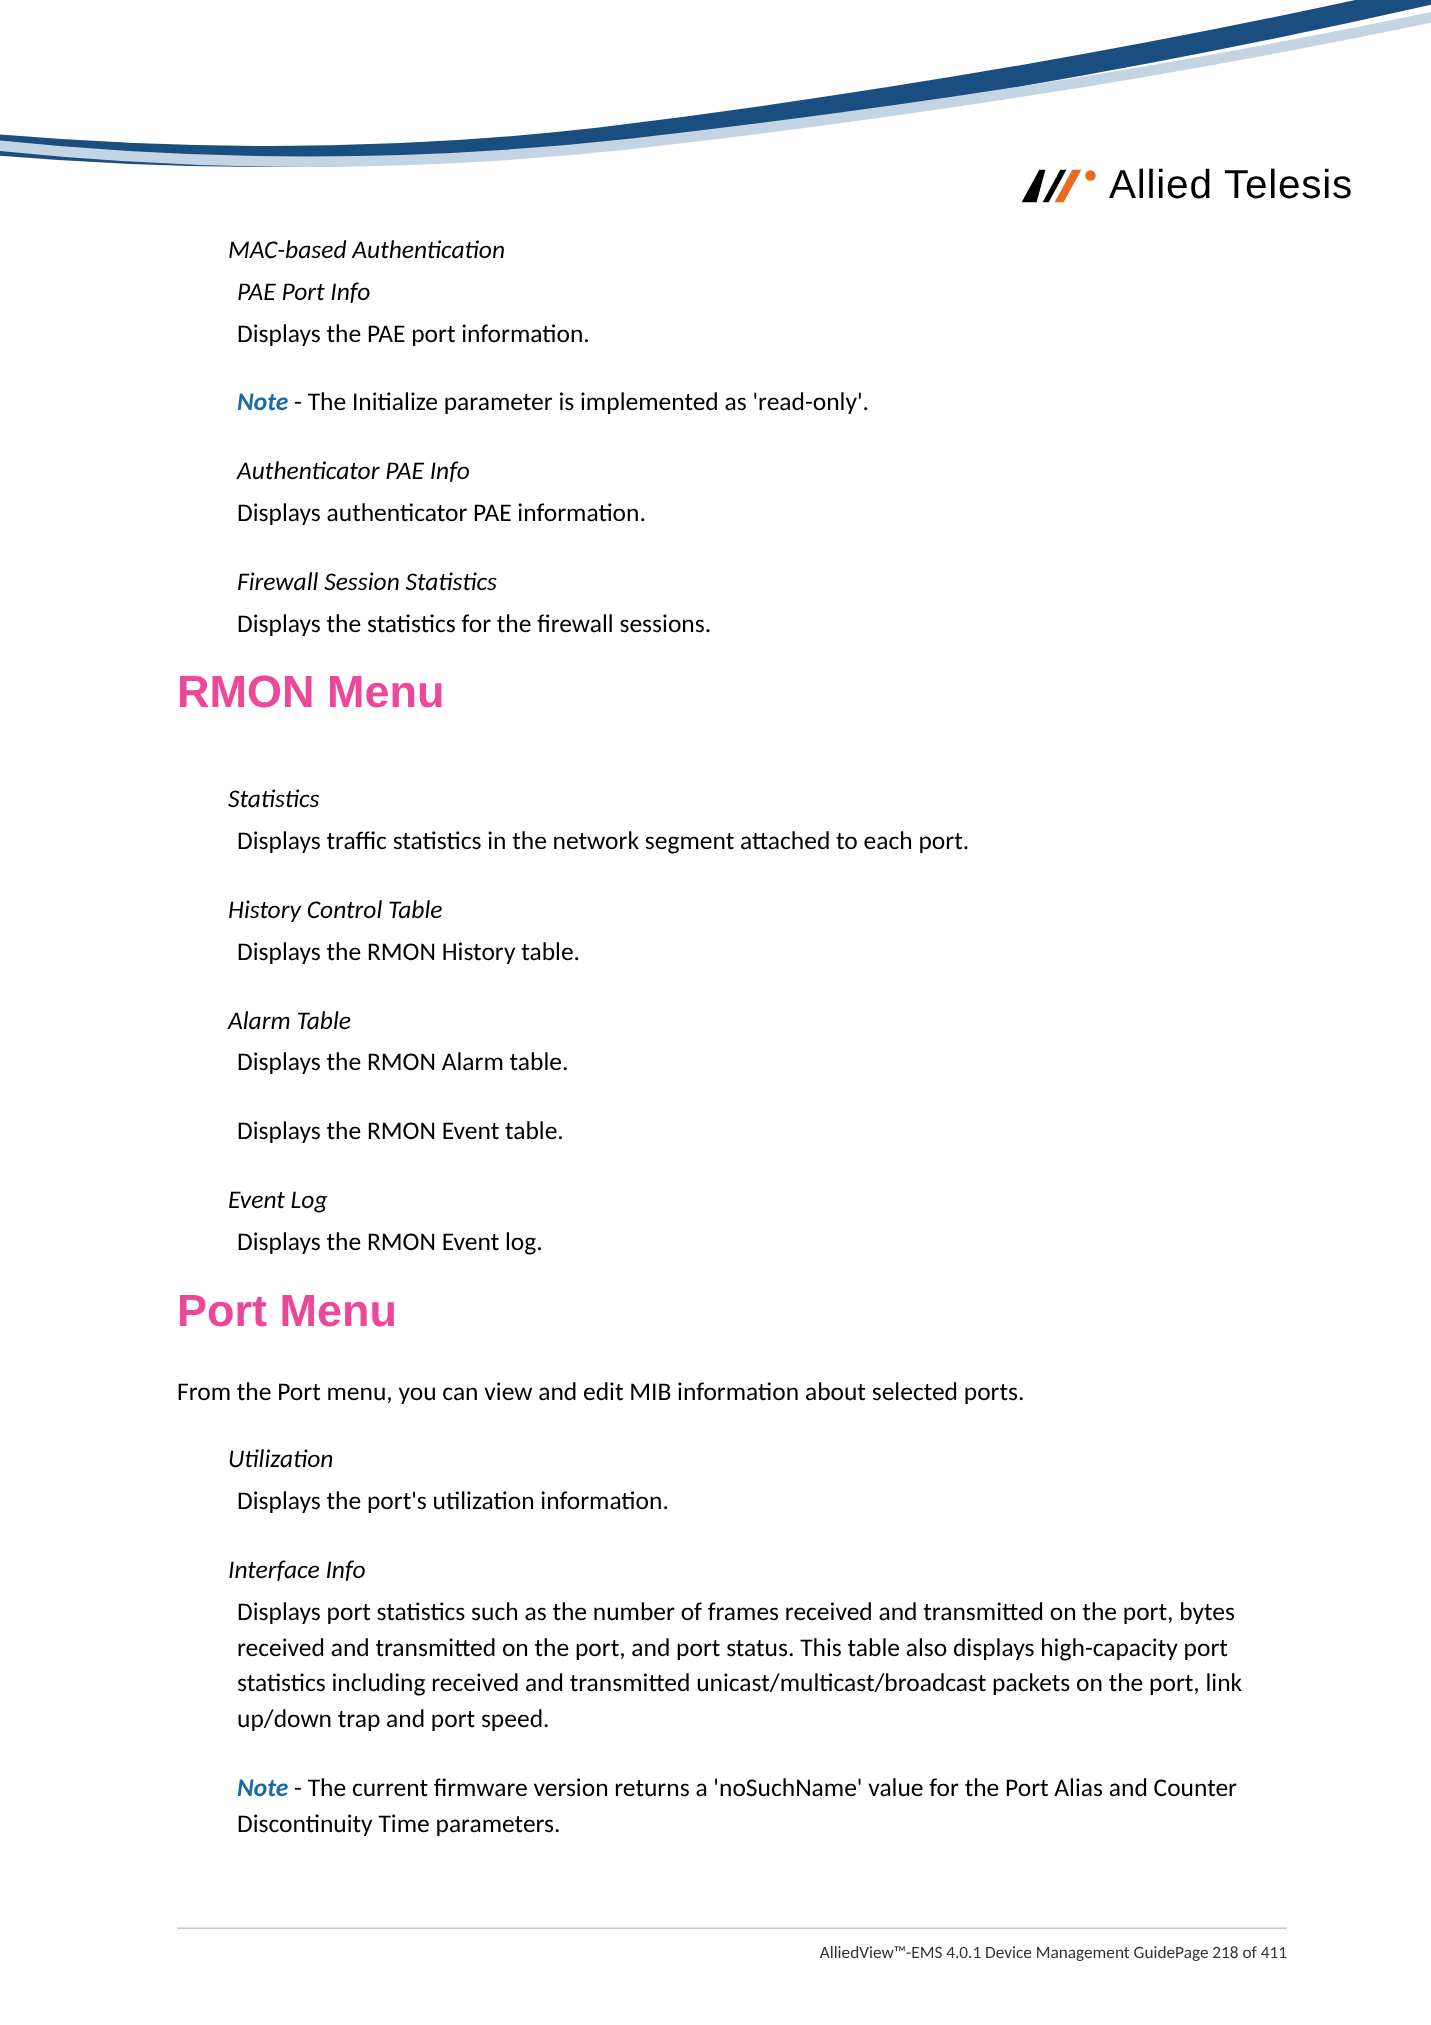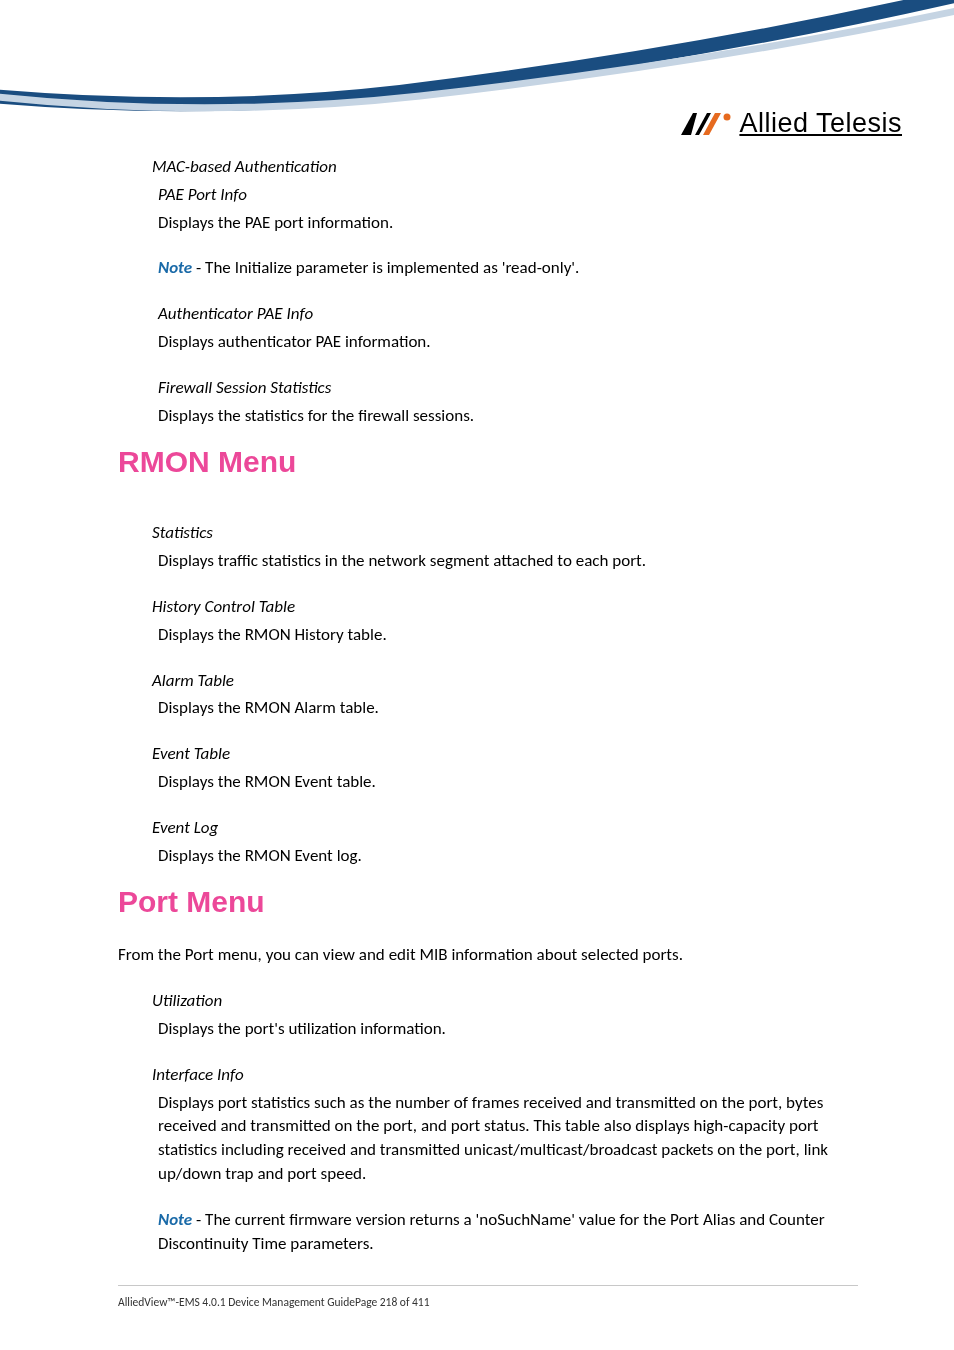--- a/index.html
+++ b/index.html
@@ -20,21 +20,20 @@
     width: 954px;
     height: 150px;
   }
   .logo {
     position: absolute;
     top: 105px;
     right: 52px;
     display: flex;
     align-items: center;
     gap: 6px;
-    text-decoration: underline;
   }
   .logo-text {
     font-family: "Gill Sans", "Gill Sans MT", sans-serif;
     font-size: 27px;
     font-weight: 400;
     letter-spacing: 0.5px;
     color: #000;
   }
   .content {
     position: absolute;
@@ -63,21 +62,21 @@
   .footer {
     position: absolute;
     bottom: 40px;
     left: 118px;
     width: 740px;
     border-top: 1px solid #c8c8c8;
     padding-top: 8px;
     font-size: 11.5px;
     color: #333;
     display: flex;
-    justify-content: flex-start;
+    justify-content: flex-end;
   }
 </style>
 </head>
 <body>
 
 <svg class="header-swoosh" viewBox="0 0 954 150" preserveAspectRatio="none">
   <path d="M -20 95 Q 200 115 400 92 Q 700 55 980 -10" stroke="#1a4d80" stroke-width="14" fill="none" stroke-linecap="round"></path>
   <path d="M -20 95 Q 200 120 420 96 Q 720 62 980 6" stroke="#c5d4e3" stroke-width="7" fill="none" stroke-linecap="round"></path>
 </svg>
 
@@ -110,21 +109,20 @@
   <div class="spacer-sm"></div>
   <div class="para italic">Statistics</div>
   <div class="para indent1">Displays traffic statistics in the network segment attached to each port.</div>
   <div class="spacer-sm"></div>
   <div class="para italic">History Control Table</div>
   <div class="para indent1">Displays the RMON History table.</div>
   <div class="spacer-sm"></div>
   <div class="para italic">Alarm Table</div>
   <div class="para indent1">Displays the RMON Alarm table.</div>
   <div class="spacer-sm"></div>
-  <div class="para italic">Event Table</div>
   <div class="para indent1">Displays the RMON Event table.</div>
   <div class="spacer-sm"></div>
   <div class="para italic">Event Log</div>
   <div class="para indent1">Displays the RMON Event log.</div>
 
   <h2>Port Menu</h2>
 
   <div class="para">From the Port menu, you can view and edit MIB information about selected ports.</div>
   <div class="spacer-sm"></div>
   <div class="para italic">Utilization</div>

